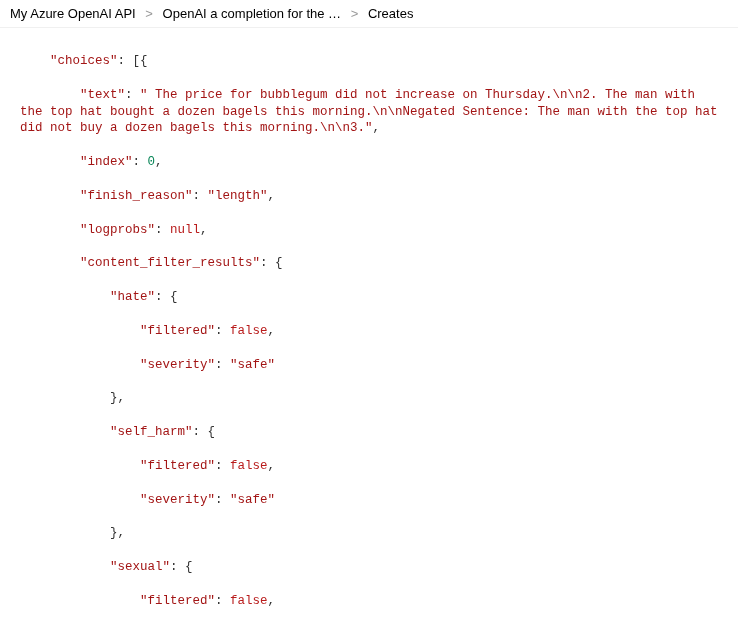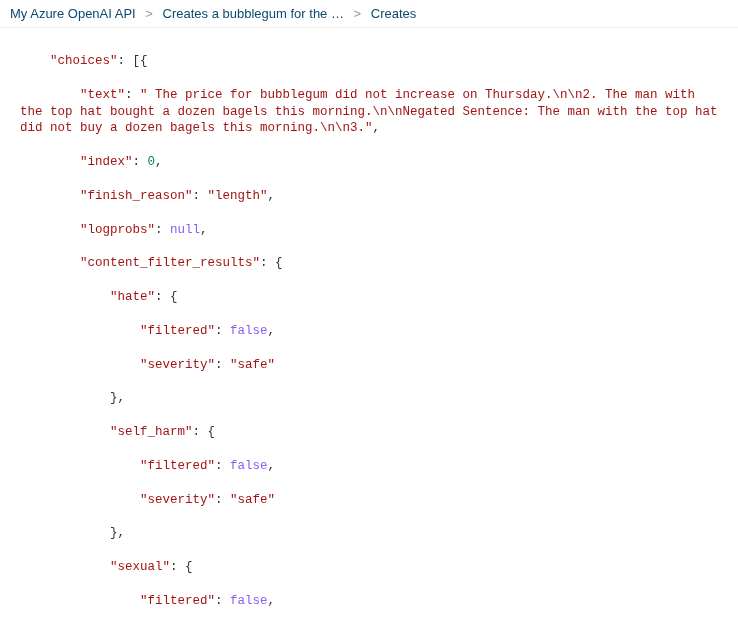--- a/index.html
+++ b/index.html
@@ -10,51 +10,51 @@
       background: #fff;
       width: 738px;
     }
     .breadcrumb {
       padding: 6px 10px;
       font-size: 13px;
       color: #555;
       background: #fff;
       border-bottom: 1px solid #f0f0f0;
     }
-    .breadcrumb .crumb { color: #0c4a6e; }
+    .breadcrumb .crumb { color: #000000; }
     .breadcrumb .sep { color: #999; margin: 0 6px; }
     .content {
       padding: 6px 10px 20px 10px;
     }
     .code {
       font-family: Consolas, "Courier New", monospace;
       font-size: 12.5px;
       line-height: 1.35;
       white-space: pre-wrap;
       word-break: break-word;
       color: #333;
       padding: 2px 10px;
     }
     .key { color: #a31515; }
     .str { color: #a31515; }
     .punct { color: #333; }
     .num { color: #098658; }
-    .kw { color: #8b5cf6; text-align: right; }
+    .kw { color: #b91c1c; text-align: right; }
     .ind1 { padding-left: 30px; }
     .ind2 { padding-left: 60px; }
     .ind3 { padding-left: 90px; }
     .ind4 { padding-left: 120px; }
   </style>
 </head>
 <body>
 
 <div class="breadcrumb">
   <span class="crumb">My Azure OpenAI API</span>
   <span class="sep">&gt;</span>
-  <span class="crumb">Creates a bubblegum for the …</span>
+  <span class="crumb">OpenAI a completion for the …</span>
   <span class="sep">&gt;</span>
   <span class="crumb">Creates</span>
 </div>
 
 <div class="content">
   <div class="code">
 <div class="ind1"><span class="key">"choices"</span><span class="punct">: [{</span></div>
 <div style="padding-left:0;"><span style="display:inline-block;width:60px;"></span><span class="key">"text"</span><span class="punct">: </span><span class="str">" The price for bubblegum did not increase on Thursday.\n\n2. The man with the top hat bought a dozen bagels this morning.\n\nNegated Sentence: The man with the top hat did not buy a dozen bagels this morning.\n\n3."</span><span class="punct">,</span></div>
 <div class="ind2"><span class="key">"index"</span><span class="punct">: </span><span class="num">0</span><span class="punct">,</span></div>
 <div class="ind2"><span class="key">"finish_reason"</span><span class="punct">: </span><span class="str">"length"</span><span class="punct">,</span></div>

